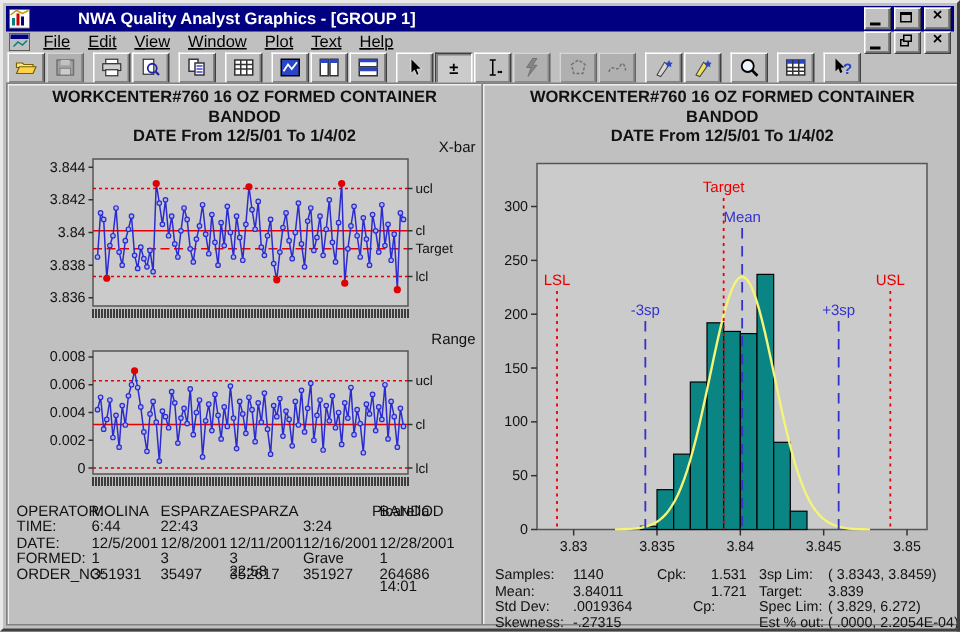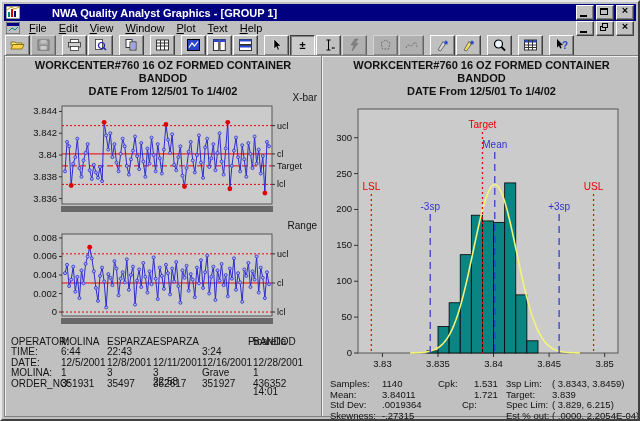--- a/index.html
+++ b/index.html
@@ -16,21 +16,21 @@
     border-color:#fff #404040 #404040 #fff;box-shadow:inset -1px -1px 0 #808080;
     margin-left:2px;position:relative;}
   .g-min{position:absolute;left:3px;bottom:2px;width:7px;height:2px;background:#000;}
   .g-max{position:absolute;left:3px;top:2px;width:8px;height:7px;border:1px solid #000;border-top-width:2px;box-sizing:border-box;}
   .g-restore{position:absolute;left:3px;top:4px;width:6px;height:5px;border:1px solid #000;background:#c0c0c0;box-sizing:border-box;}
   .g-restore::before{content:'';position:absolute;left:1px;top:-4px;width:6px;height:5px;border:1px solid #000;background:#c0c0c0;box-sizing:border-box;}
   .g-close::before{content:'×';position:absolute;left:0;right:0;top:-2px;text-align:center;font:bold 11px/13px "Liberation Sans",sans-serif;color:#000;}
 
   .menubar{position:absolute;left:2px;top:19px;right:2px;height:14px;display:flex;align-items:center;font-size:11px;color:#000;}
   .mdi-icon{width:14px;height:12px;margin:0 3px 0 2px;}
-  .menu-item{padding:0 6px;white-space:nowrap;}
+  .menu-item{padding:0 6px;white-space:nowrap;text-decoration:underline;}
   .menu-item u{text-decoration:underline;}
   .mdi-ctls{position:absolute;right:2px;top:0;display:flex;}
 
   .toolbar{position:absolute;left:2px;top:33px;right:2px;height:20px;display:flex;align-items:center;padding-left:1px;}
   .tool-btn{width:23px;height:19px;flex:0 0 auto;background:#c0c0c0;border:1px solid;
     border-color:#fff #404040 #404040 #fff;box-shadow:inset -1px -1px 0 #808080;
     display:flex;align-items:center;justify-content:center;margin-right:1px;}
   .tool-btn.pressed{border-color:#404040 #fff #fff #404040;box-shadow:inset 1px 1px 0 #808080;background:#cbcbcb;}
   .tool-btn.disabled{filter:grayscale(100%) contrast(55%) brightness(108%);}
   .tool-gap{width:5px;flex:0 0 auto;}
@@ -725,32 +725,32 @@
       <span style="left: 102px; top: 10.4px;">22:43</span>
       <span style="left: 148px; top: 10.4px; margin-top: 30px;">22:58</span>
       <span style="left: 197px; top: 10.4px;">3:24</span>
       <span style="left: 248px; top: 10.4px; margin-top: 40px;">14:01</span>
       <span style="left: 6px; top: 20.8px;">DATE:</span>
       <span style="left: 56px; top: 20.8px;">12/5/2001</span>
       <span style="left: 102px; top: 20.8px;">12/8/2001</span>
       <span style="left: 148px; top: 20.8px;">12/11/2001</span>
       <span style="left: 197px; top: 20.8px;">12/16/2001</span>
       <span style="left: 248px; top: 20.8px;">12/28/2001</span>
-      <span style="left: 6px; top: 31.2px;">MOLINA:</span>
+      <span style="left: 6px; top: 31.2px;">FORMED:</span>
       <span style="left: 56px; top: 31.2px;">1</span>
       <span style="left: 102px; top: 31.2px;">3</span>
       <span style="left: 148px; top: 31.2px;">3</span>
       <span style="left: 197px; top: 31.2px;">Grave</span>
       <span style="left: 248px; top: 31.2px;">1</span>
       <span style="left: 6px; top: 41.6px;">ORDER_NO:</span>
       <span style="left: 56px; top: 41.6px;">351931</span>
       <span style="left: 102px; top: 41.6px;">35497</span>
       <span style="left: 148px; top: 41.6px;">352617</span>
       <span style="left: 197px; top: 41.6px;">351927</span>
-      <span style="left: 248px; top: 41.6px;">436352</span>
+      <span style="left: 248px; top: 41.6px;">264686</span>
     </div>
 </div>
 
 <div class="panel" id="right-panel">
   <div class="chart-title">
     <div>WORKCENTER#760 16 OZ FORMED CONTAINER</div>
     <div>BANDOD</div>
     <div>DATE From 12/5/01 To 1/4/02</div>
   </div>
   <div class="chart-holder" id="hist-chart" style="top:38px;"><svg width="318" height="284">
@@ -812,19 +812,19 @@
       <span style="left: 230px; top: 0px;">( 3.8343,  3.8459)</span>
       <span style="left: 8px; top: 10.6px;">Mean:</span>
       <span style="left: 60px; top: 10.6px;">3.84011</span>
       <span style="left: 116px; top: 21px; margin-left: 24px;">Cp:</span>
       <span style="left: 152px; top: 10.6px;">1.721</span>
       <span style="left: 184px; top: 10.6px;">Target:</span>
       <span style="left: 230px; top: 10.6px;">3.839</span>
       <span style="left: 8px; top: 21.2px;">Std Dev:</span>
       <span style="left: 60px; top: 21.2px;">.0019364</span>
       <span style="left: 184px; top: 21.2px;">Spec Lim:</span>
-      <span style="left: 230px; top: 21.2px;">( 3.829,  6.215)</span>
+      <span style="left: 230px; top: 21.2px;">( 3.829,  6.272)</span>
       <span style="left: 8px; top: 31.8px;">Skewness:</span>
       <span style="left: 60px; top: 31.8px;">-.27315</span>
       <span style="left: 184px; top: 31.8px;">Est % out:</span>
       <span style="left: 230px; top: 31.8px;">( .0000,  2.2054E-04)</span>
     </div>
 </div>
 
 </body></html>

